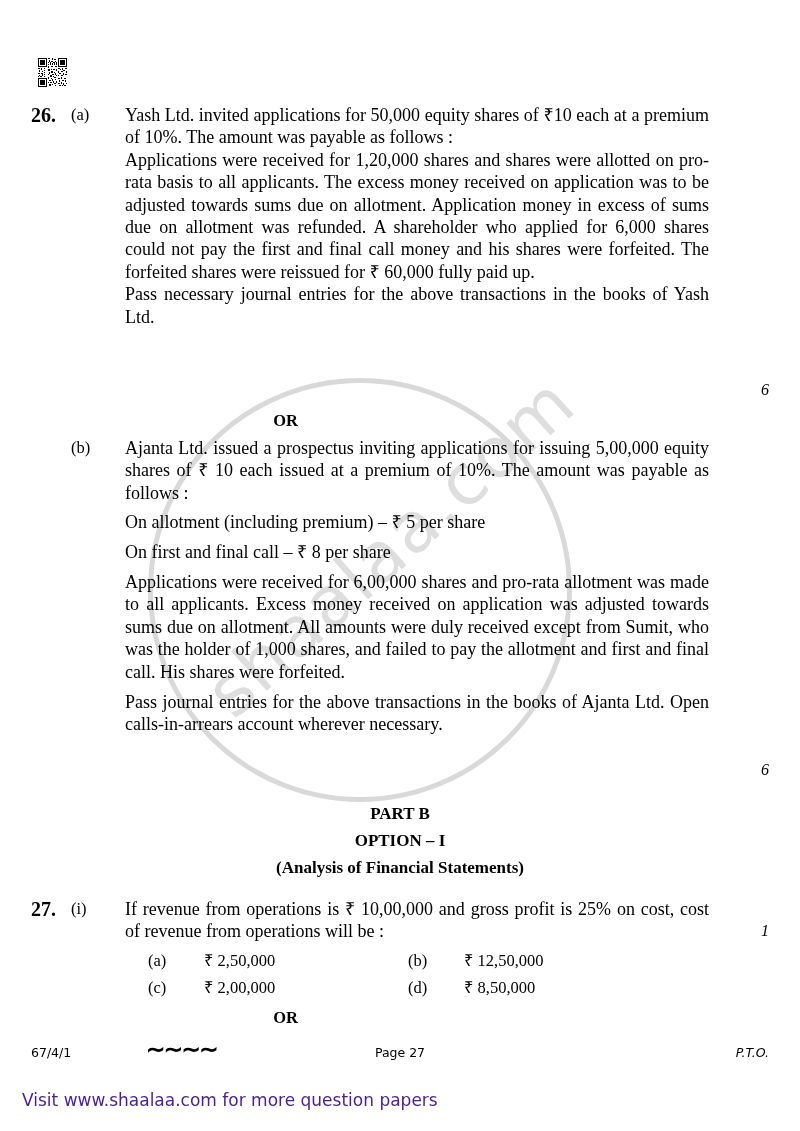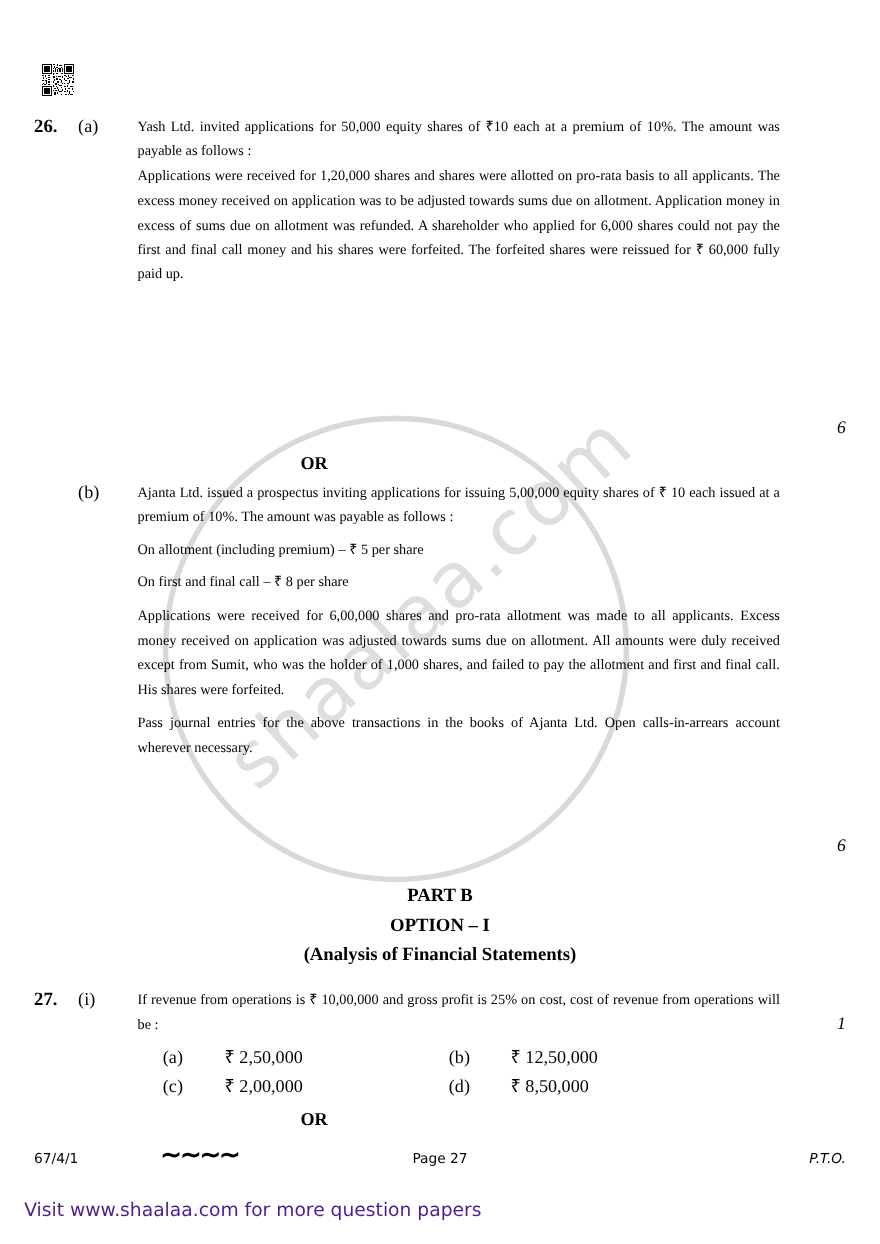--- a/index.html
+++ b/index.html
@@ -75,31 +75,31 @@
 
   .qrow {
     position: absolute;
     display: flex;
     align-items: flex-start;
   }
   .qnum {
     width: 40px;
     flex: 0 0 40px;
     font-weight: bold;
-    font-size: 17px;
+    font-size: 20px;
     line-height: 22.4px;
   }
   .qlab {
     width: 54px;
     flex: 0 0 54px;
     font-size: 16.5px;
     line-height: 22.4px;
   }
   .qbody {
-    font-size: 13px;
+    font-size: 18px;
     line-height: 22.4px;
     text-align: justify;
     text-justify: inter-word;
   }
   .qbody p {
     margin: 0;
   }
   .qbody p.nj {
     text-align: left;
   }
@@ -332,20 +332,21 @@
   </div>
 
   <div id="content">
 
     <div class="qrow" style="left:31px; top:104px; width:720px;">
       <div class="qnum">26.</div>
       <div class="qlab">(a)</div>
       <div class="qbody" style="width:584px;">
         <p>Yash Ltd. invited applications for 50,000 equity shares of ₹10 each at a premium of 10%. The amount was payable as follows :</p>
         <p>Applications were received for 1,20,000 shares and shares were allotted on pro-rata basis to all applicants. The excess money received on application was to be adjusted towards sums due on allotment. Application money in excess of sums due on allotment was refunded. A shareholder who applied for 6,000 shares could not pay the first and final call money and his shares were forfeited. The forfeited shares were reissued for ₹ 60,000 fully paid up.</p>
+        <p>Pass necessary journal entries for the above transactions in the books of Yash Ltd.</p>
       </div>
     </div>
     <div class="marks" style="top:379px;">6</div>
 
     <div class="center-or" style="top:411px;">OR</div>
 
     <div class="qrow" style="left:31px; top:437px; width:720px;">
       <div class="qnum"></div>
       <div class="qlab">(b)</div>
       <div class="qbody" style="width:584px;">

